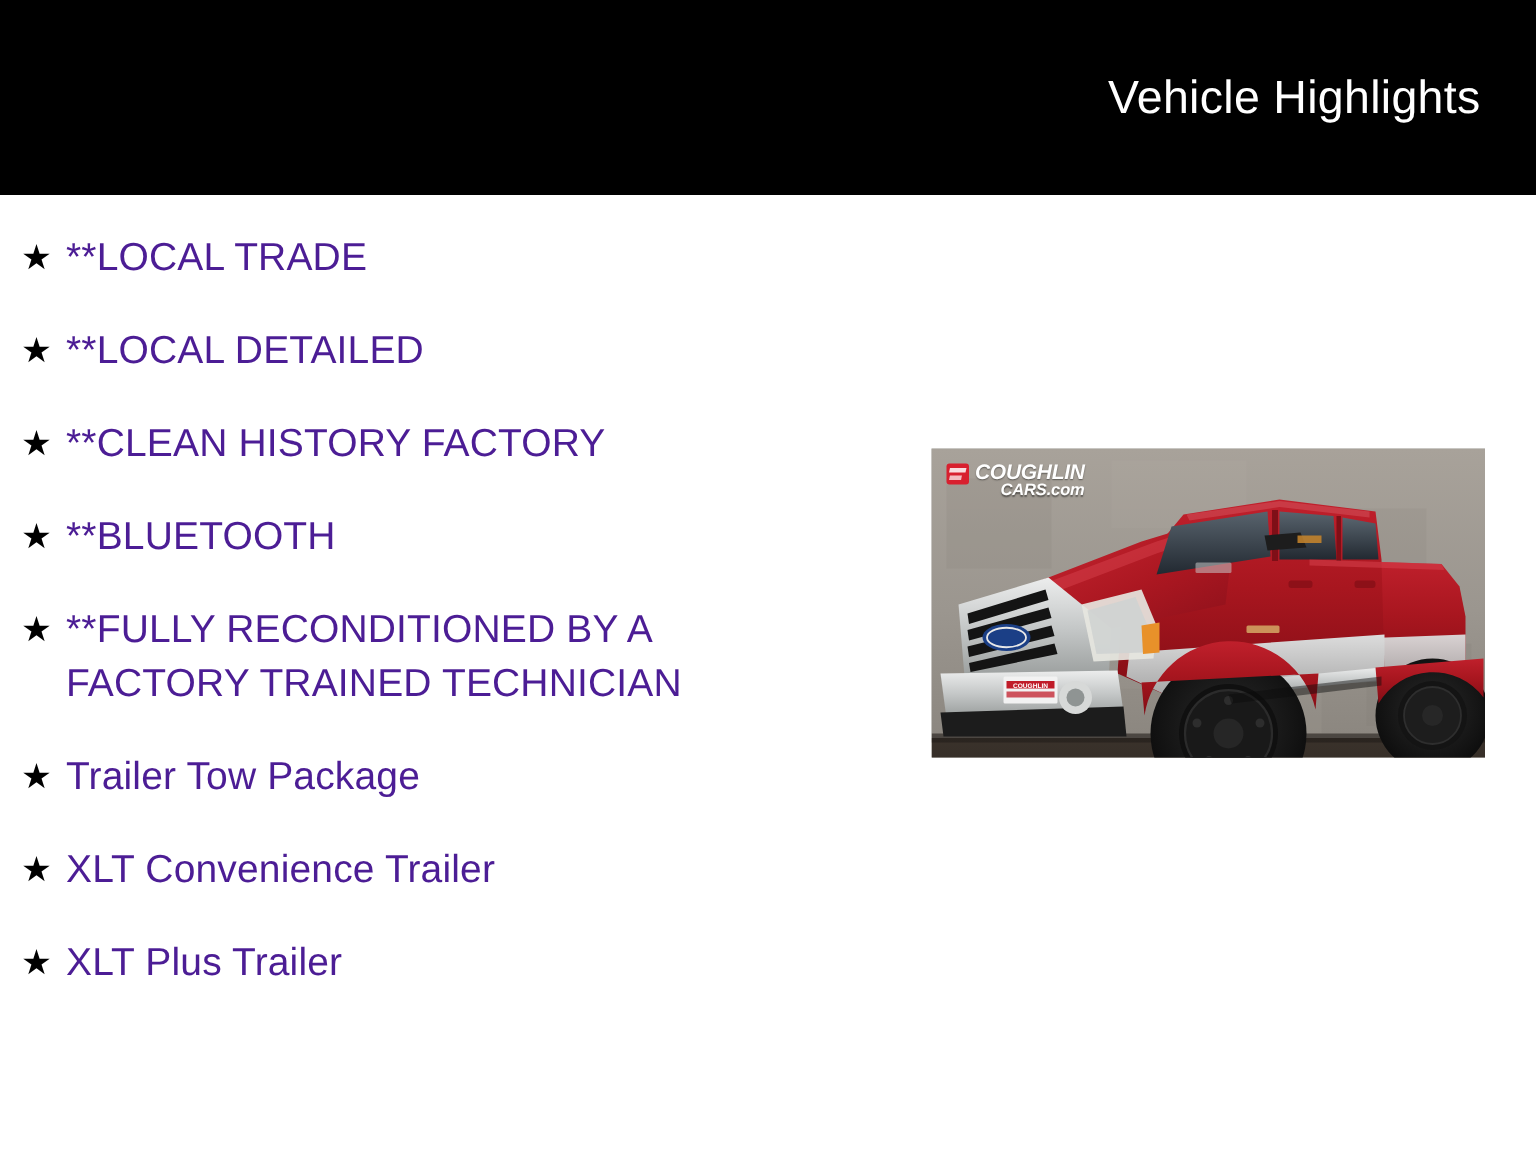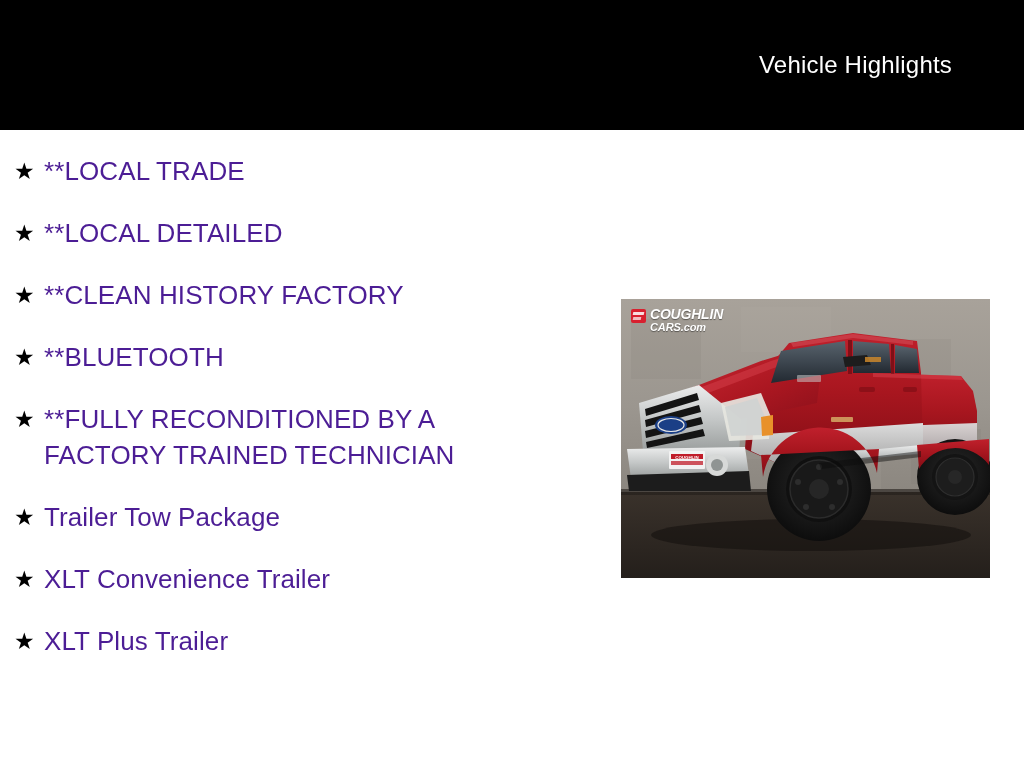--- a/index.html
+++ b/index.html
@@ -14,24 +14,24 @@
 
   
   .header-banner {
     position: absolute; left: 0; top: 0;
     width: 1024px; height: 130px;
     background: #000000;
     display: flex; align-items: center; justify-content: flex-end;
   }
   .header-title {
     color: #ffffff;
-    font-size: 24px;
+    font-size: 31px;
     font-weight: 400;
     letter-spacing: 0.2px;
-    padding-right: 72px;
+    padding-right: 37px;
     white-space: nowrap;
   }
 
   
   .highlights-list {
     position: absolute; left: 0; top: 130px;
     width: 600px;
   }
   .highlight-item {
     display: flex;
@@ -55,21 +55,21 @@
     color: #4c1d95;
     line-height: 36px;
     white-space: pre-line;
     letter-spacing: 0.1px;
   }
 
   
   .vehicle-photo {
     position: absolute;
     left: 621px; top: 299px;
-    width: 369px; height: 279px;
+    width: 369px; height: 206px;
     overflow: hidden;
     background: #9c9791;
   }
   .photo-svg { display: block; width: 369px; height: 279px; }
 
   .photo-watermark {
     position: absolute;
     left: 10px; top: 8px;
     display: flex; align-items: flex-start;
     pointer-events: none;
@@ -109,20 +109,21 @@
     letter-spacing: -0.2px;
     text-shadow: 0 1px 1px rgba(0,0,0,.45);
   }
   .wm-line2 {
     color: #ffffff;
     font-size: 11px;
     font-weight: bold;
     font-style: italic;
     line-height: 13px;
     letter-spacing: -0.1px;
+    text-align: right;
     text-shadow: 0 1px 1px rgba(0,0,0,.45);
   }
 </style>
 </head>
 <body>
 
 <div id="page">
 
   <div class="header-banner">
     <div class="header-title">Vehicle Highlights</div>

